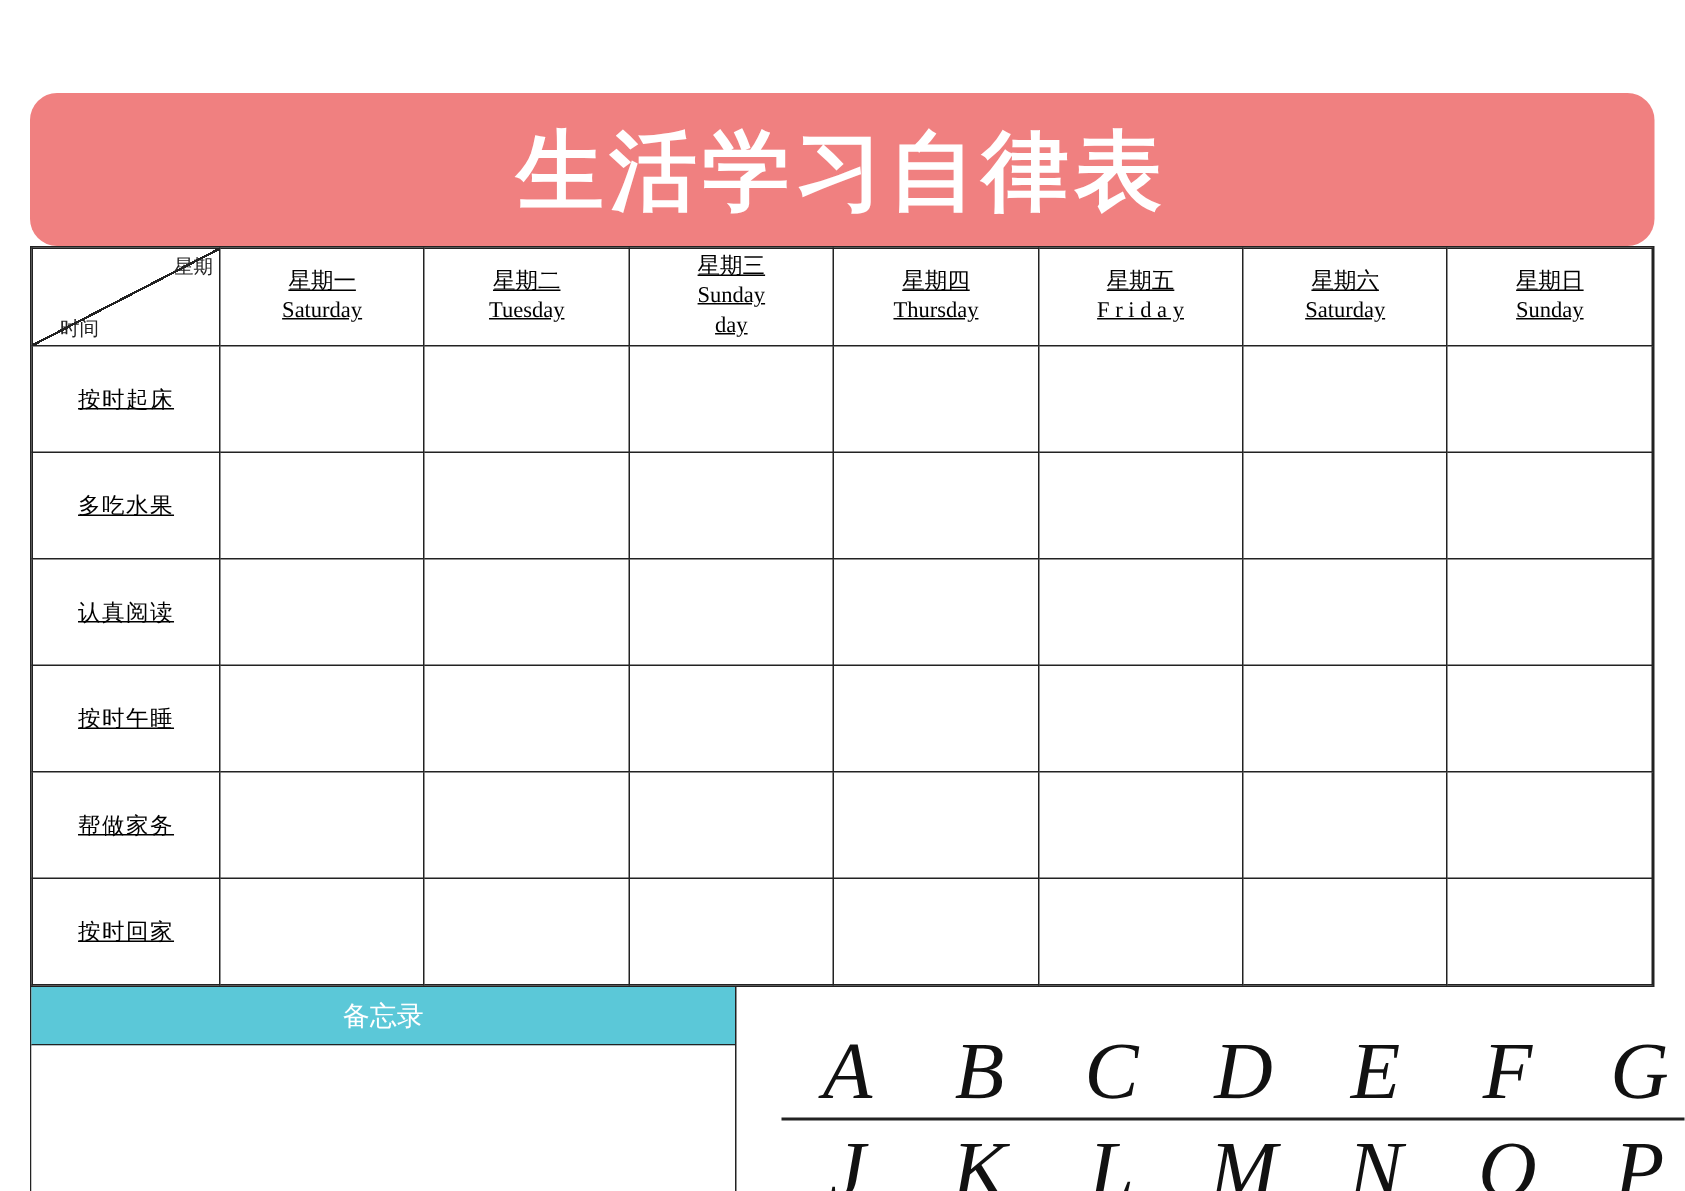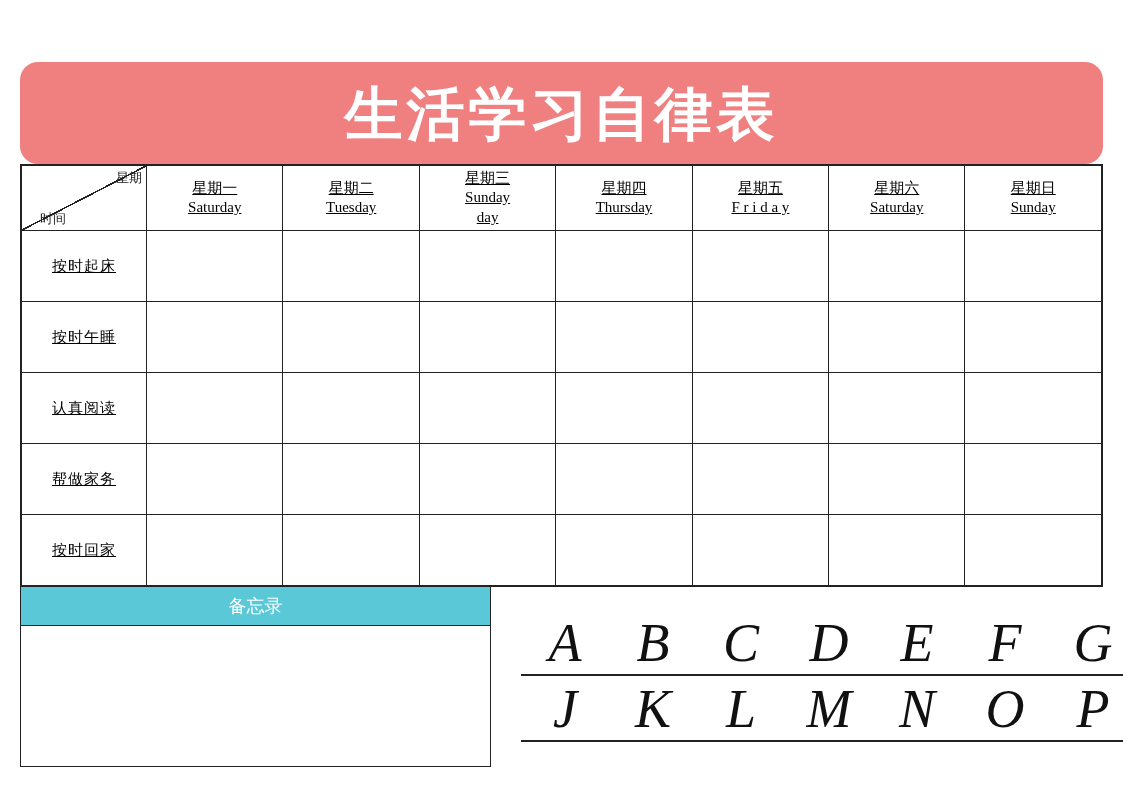--- a/index.html
+++ b/index.html
@@ -232,31 +232,41 @@
           <td class="row-label">按时起床</td>
           <td></td>
           <td></td>
           <td></td>
           <td></td>
           <td></td>
           <td></td>
           <td></td>
         </tr>
         <tr class="data-row">
+          <td class="row-label">多吃水果</td>
+          <td></td>
+          <td></td>
+          <td></td>
+          <td></td>
+          <td></td>
+          <td></td>
+          <td></td>
+        </tr>
+        <tr class="data-row">
+          <td class="row-label">认真阅读</td>
+          <td></td>
+          <td></td>
+          <td></td>
+          <td></td>
+          <td></td>
+          <td></td>
+          <td></td>
+        </tr>
+        <tr class="data-row">
           <td class="row-label">按时午睡</td>
-          <td></td>
-          <td></td>
-          <td></td>
-          <td></td>
-          <td></td>
-          <td></td>
-          <td></td>
-        </tr>
-        <tr class="data-row">
-          <td class="row-label">认真阅读</td>
           <td></td>
           <td></td>
           <td></td>
           <td></td>
           <td></td>
           <td></td>
           <td></td>
         </tr>
         <tr class="data-row">
           <td class="row-label">帮做家务</td>

